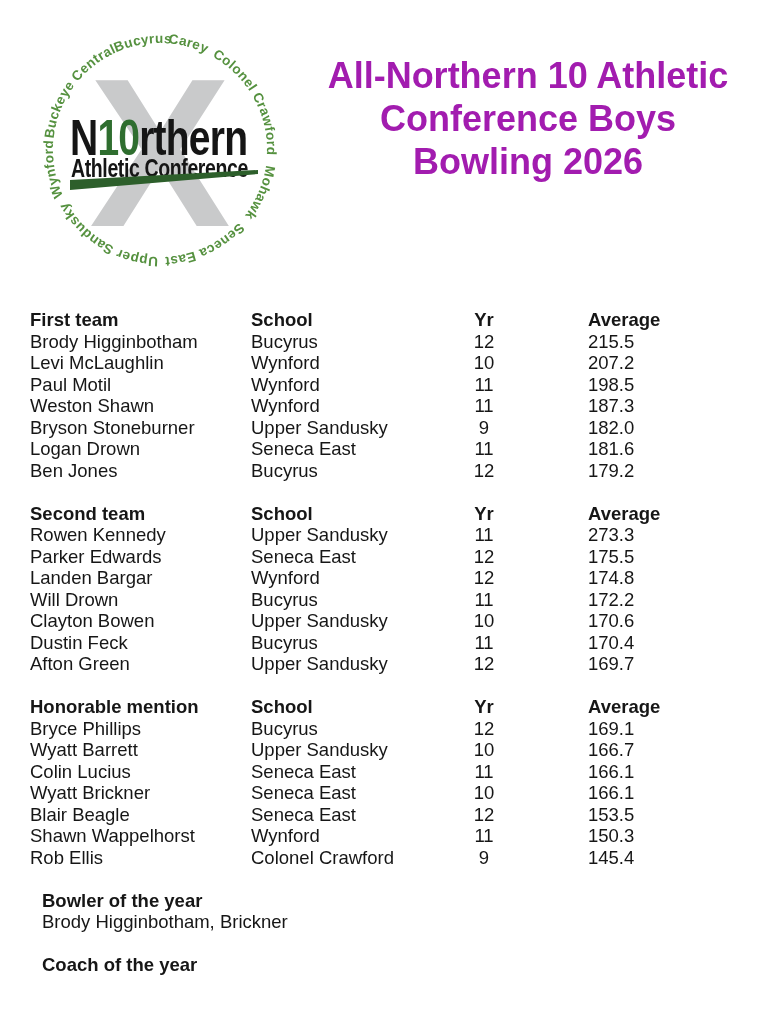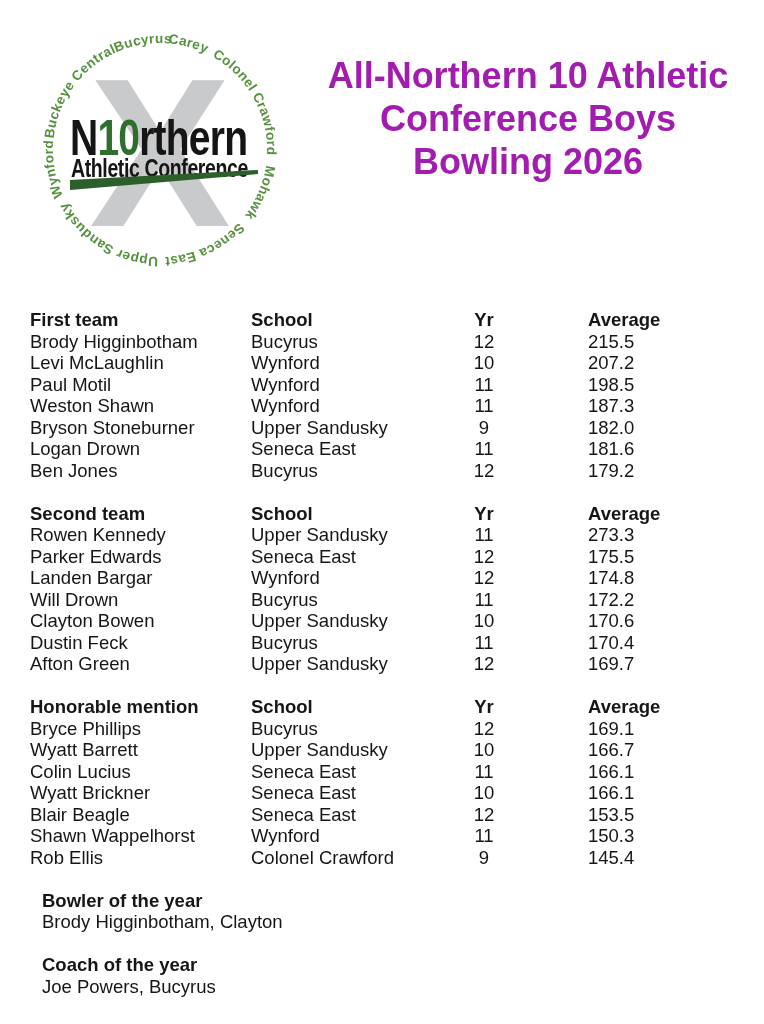--- a/index.html
+++ b/index.html
@@ -238,22 +238,21 @@
             <div class="c-name">Rob Ellis</div>
             <div class="c-school">Colonel Crawford</div>
             <div class="c-yr">9</div>
             <div class="c-avg">145.4</div>
           </div>
         </div>
       </div>
     <div id="awards" class="awards">
         <div class="award">
           <div class="award-heading">Bowler of the year</div>
-          <div>Brody Higginbotham, Clayton</div>
+          <div>Brody Higginbotham, Brickner</div>
         </div>
         <div class="award">
           <div class="award-heading">Coach of the year</div>
-          <div>Joe Powers, Bucyrus</div>
         </div>
       </div>
   </div>
 
 </div>
 
 </body></html>

